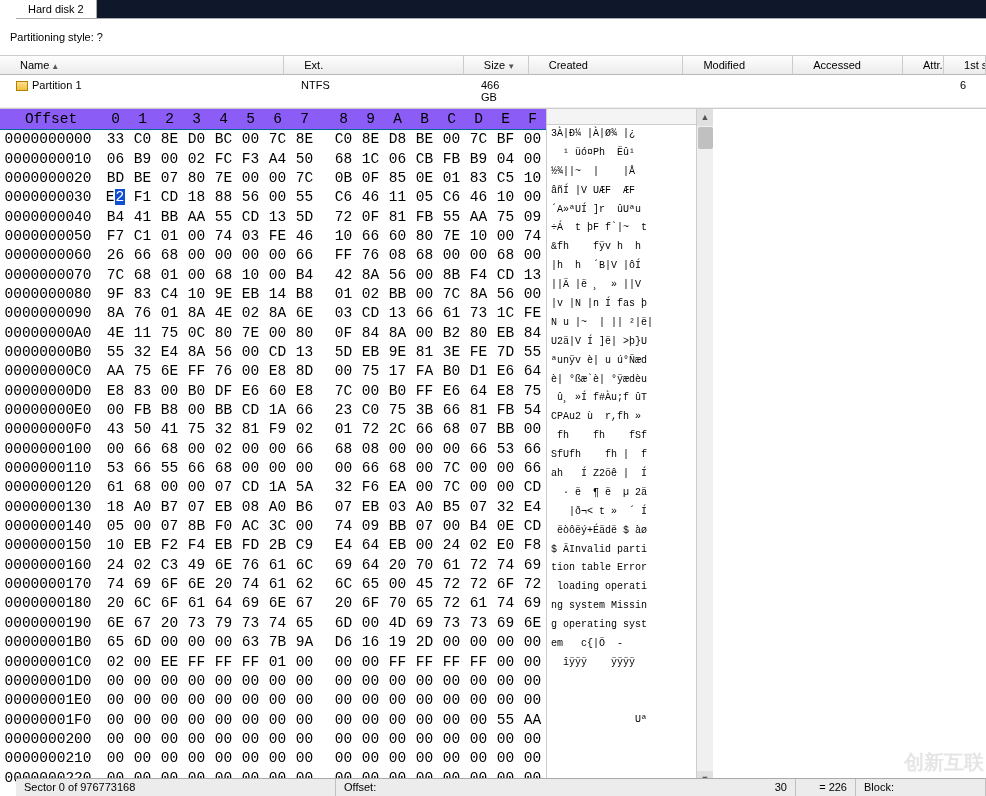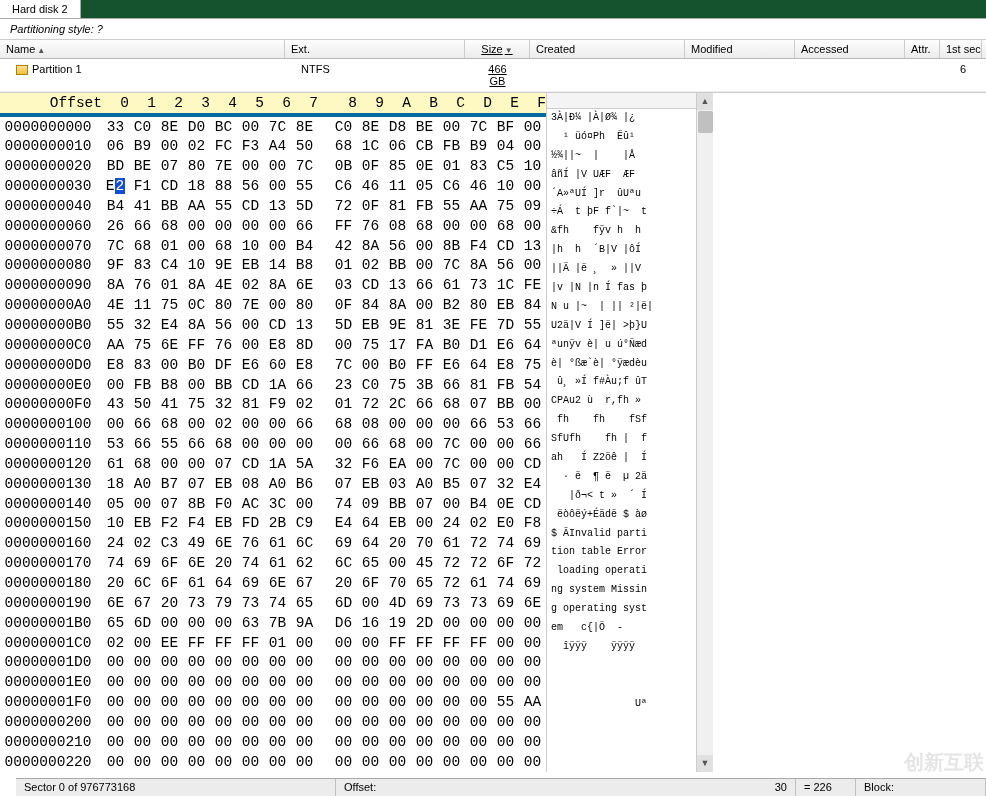--- a/index.html
+++ b/index.html
@@ -1,38 +1,38 @@
 <!DOCTYPE html>
 <html><head>
 <meta charset="utf-8">
 <style>
   * { box-sizing: border-box; }
   body { margin: 0; font-family: "Segoe UI", Tahoma, sans-serif; font-size: 11px; color: #000; background: #fff; width: 986px; height: 796px; overflow: hidden; position: relative; }
-  .title-tab { background: #14532d; border-bottom: 1px solid #aaa; }
+  .title-tab { background: #0f172a; border-bottom: 1px solid #aaa; margin-left: 16px; }
   .tab { display: inline-block; padding: 3px 12px; background: #fff; border-right: 1px solid #aaa; font-size: 11px; }
-  .partition-style { padding: 4px 10px; border-bottom: 1px solid #ccc; font-style: italic; }
+  .partition-style { padding: 12px 10px; border-bottom: 1px solid #ccc; }
   .list-header { display: flex; background: linear-gradient(#fdfdfd,#ececec); border-bottom: 1px solid #b8b8b8; }
-  .list-header .col { padding: 3px 6px; border-right: 1px solid #ccc; font-size: 11px; overflow: hidden; white-space: nowrap; }
+  .list-header .col { padding: 3px 20px; border-right: 1px solid #ccc; font-size: 11px; overflow: hidden; white-space: nowrap; }
   .list-row { display: flex; padding: 2px 0; border-bottom: 1px solid #eee; background: #fff; }
   .list-row .col { padding: 2px 16px; font-size: 11px; }
   .harddisk-icon { display: inline-block; width: 12px; height: 10px; background: linear-gradient(#ffe090,#f0c040); border: 1px solid #b08000; margin-right: 4px; vertical-align: middle; }
   .sort-arrow { font-size: 8px; color: #555; margin-left: 2px; }
   .col-name { width: 285px; }
   .col-ext { width: 180px; }
-  .col-size { width: 65px; text-align: center; text-decoration: underline; }
+  .col-size { width: 65px; text-align: left; }
   .col-created { width: 155px; }
   .col-modified { width: 110px; }
   .col-accessed { width: 110px; }
   .col-attr { width: 35px; }
   .col-first { width: 42px; text-align: right; }
   
   .hex-area { display: flex; border-top: 1px solid #ccc; height: 680px; }
   .hex-table { font-family: Consolas, "Courier New", monospace; font-size: 14.5px; border-collapse: collapse; }
   .hex-table th, .hex-table td { padding: 0; text-align: center; font-weight: normal; }
-  .hex-table th { background: #fef9c3; border-bottom: 4px solid #0369a1; padding: 2px 0; text-align: right; }
+  .hex-table th { background: #8b5cf6; border-bottom: 1px solid #0369a1; padding: 2px 0; }
   .offset-col { width: 102px; text-align: center; color: #000; }
   .hex-col { width: 27px; }
   .gap-col { width: 12px; }
   .ascii-panel { width: 150px; font-family: Consolas, "Courier New", monospace; font-size: 10px; border-left: 1px solid #ccc; }
   .ascii-header { background: #f4f4f4; border-bottom: 1px solid #ccc; text-align: center; padding: 2px 0; }
   .ascii-line { white-space: pre; padding-left: 4px; height: 18.9px; line-height: 18.9px; }
   .hex-row td { height: 18.9px; line-height: 18.9px; }
   .offset-cell { color: #000; padding-right: 6px !important; font-family: Liberation Mono, monospace; }
   .hex-cell { color: #000; }
   .cursor-cell { position: relative; }
@@ -198,20 +198,40 @@
             <td class="hex-col hex-cell">72</td>
             <td class="hex-col hex-cell">0F</td>
             <td class="hex-col hex-cell">81</td>
             <td class="hex-col hex-cell">FB</td>
             <td class="hex-col hex-cell">55</td>
             <td class="hex-col hex-cell">AA</td>
             <td class="hex-col hex-cell">75</td>
             <td class="hex-col hex-cell">09</td>
           </tr>
           <tr class="hex-row">
+            <td class="offset-col offset-cell">0000000050</td>
+            <td class="hex-col hex-cell">F7</td>
+            <td class="hex-col hex-cell">C1</td>
+            <td class="hex-col hex-cell">01</td>
+            <td class="hex-col hex-cell">00</td>
+            <td class="hex-col hex-cell">74</td>
+            <td class="hex-col hex-cell">03</td>
+            <td class="hex-col hex-cell">FE</td>
+            <td class="hex-col hex-cell">46</td>
+            <td class="gap-col"></td>
+            <td class="hex-col hex-cell">10</td>
+            <td class="hex-col hex-cell">66</td>
+            <td class="hex-col hex-cell">60</td>
+            <td class="hex-col hex-cell">80</td>
+            <td class="hex-col hex-cell">7E</td>
+            <td class="hex-col hex-cell">10</td>
+            <td class="hex-col hex-cell">00</td>
+            <td class="hex-col hex-cell">74</td>
+          </tr>
+          <tr class="hex-row">
             <td class="offset-col offset-cell">0000000060</td>
             <td class="hex-col hex-cell">26</td>
             <td class="hex-col hex-cell">66</td>
             <td class="hex-col hex-cell">68</td>
             <td class="hex-col hex-cell">00</td>
             <td class="hex-col hex-cell">00</td>
             <td class="hex-col hex-cell">00</td>
             <td class="hex-col hex-cell">00</td>
             <td class="hex-col hex-cell">66</td>
             <td class="gap-col"></td>
@@ -810,17 +830,17 @@
   <div class="scrollbar">
     <div class="scroll-up">▲</div>
     <div class="scroll-thumb"></div>
     <div class="scroll-down">▼</div>
   </div>
 </div>
 
 <div class="statusbar">
   <div class="status-seg" style="width:320px">Sector 0 of 976773168</div>
   <div class="status-seg" style="width:460px"><span>Offset:</span> <span style="float:right">30</span></div>
-  <div class="status-seg" style="width:60px;">= 226</div>
+  <div class="status-seg" style="width:60px;text-align:right">= 226</div>
   <div class="status-seg" style="flex:1">Block:</div>
 </div>
 
 <div class="watermark">创新互联</div>
 
 </body></html>

